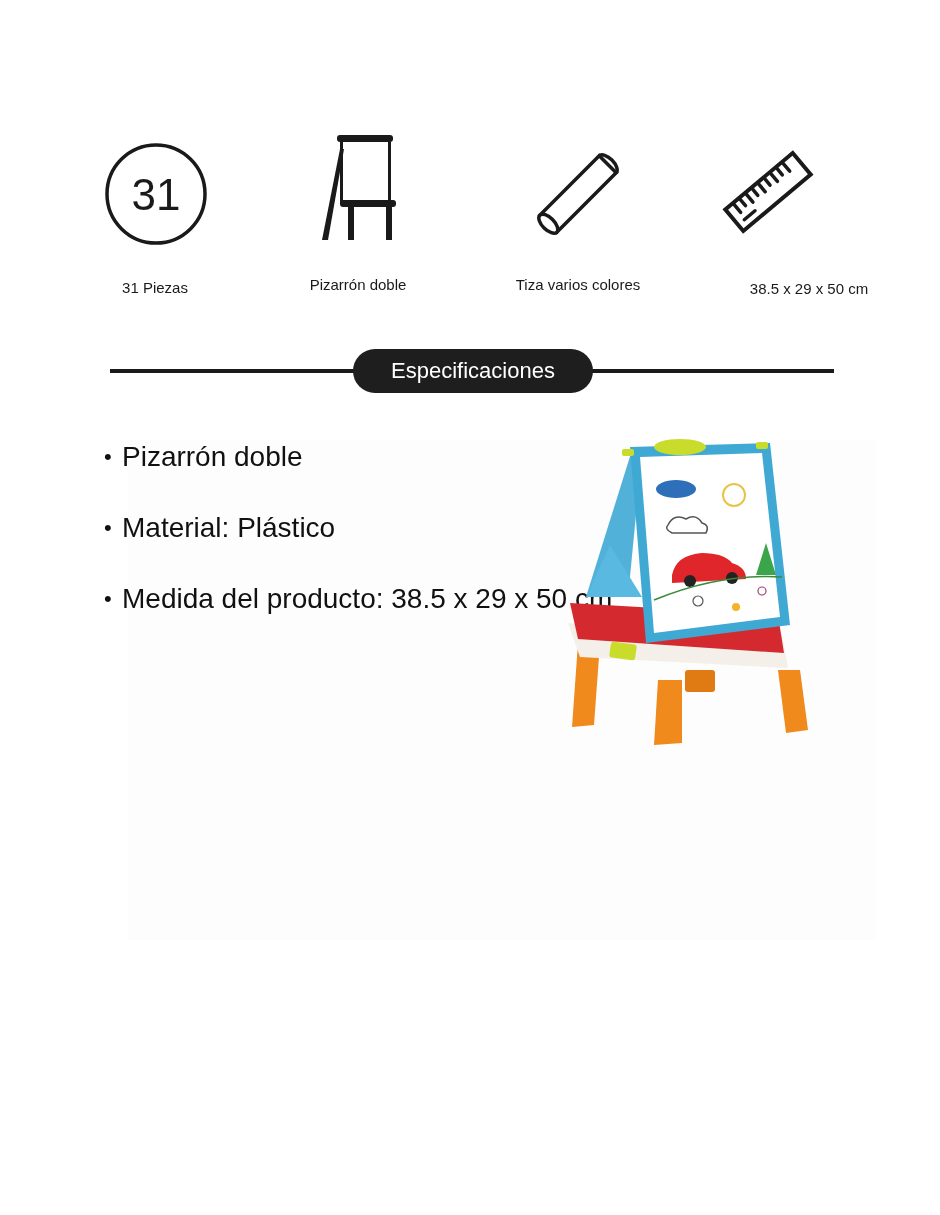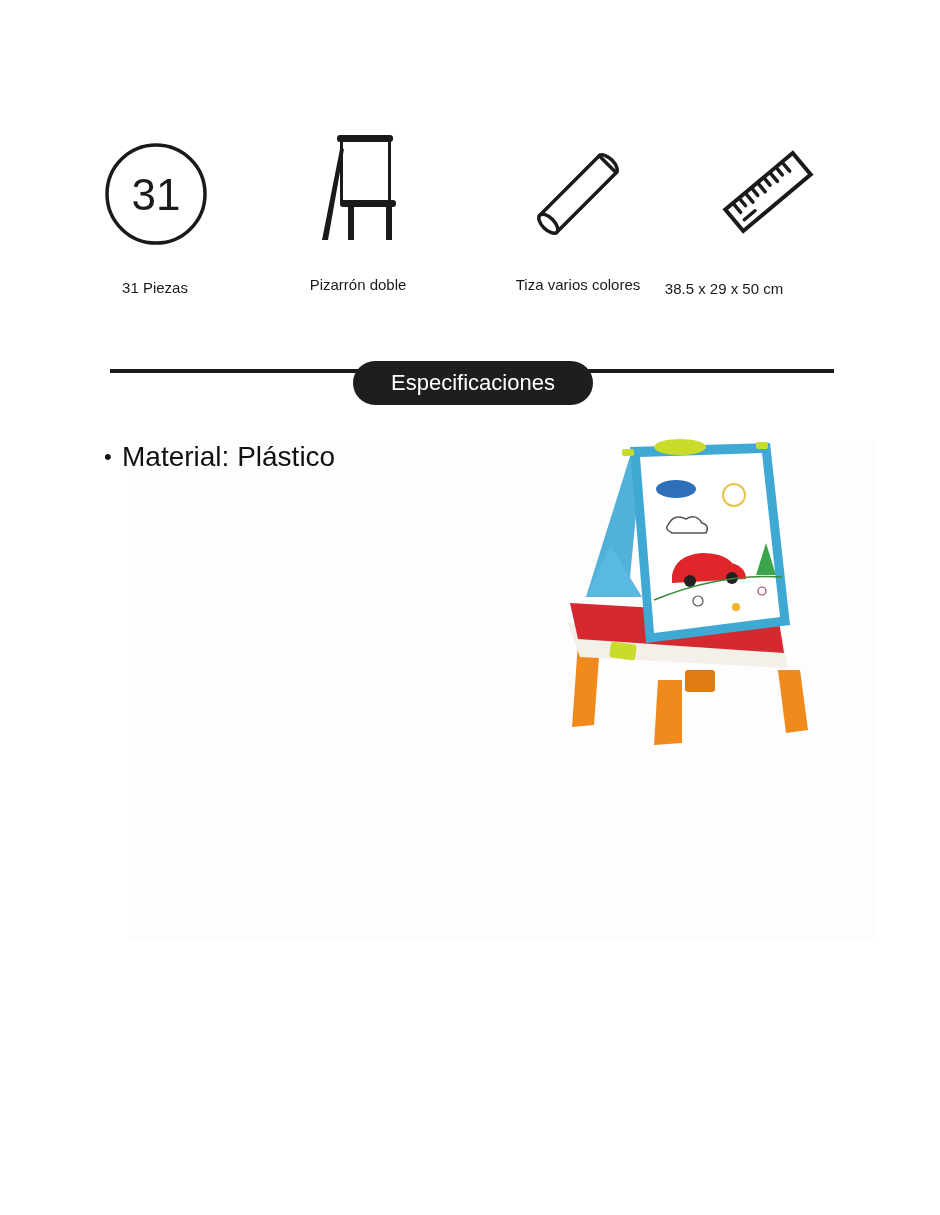--- a/index.html
+++ b/index.html
@@ -3,21 +3,21 @@
 <meta charset="utf-8">
 <style>
   html, body { margin: 0; padding: 0; background: #ffffff; }
   body { width: 940px; height: 1215px; position: relative; overflow: hidden;
          font-family: "Liberation Sans", "DejaVu Sans", sans-serif; color: #111; }
   .feature { position: absolute; text-align: center; }
   .feature .icon { position: absolute; }
   .feature .caption { position: absolute; font-size: 15px; color: #1a1a1a; white-space: nowrap; transform: translateX(-50%); }
   .divider-line { position: absolute; top: 369px; height: 4px; background: #1a1a1a; }
   .pill { position: absolute; left: 353px; top: 349px; width: 240px; height: 44px; background: #1e1e1e;
-          border-radius: 22px; color: #fff; font-size: 22px; line-height: 44px; text-align: center; margin-top: 12px; }
+          border-radius: 22px; color: #fff; font-size: 22px; line-height: 44px; text-align: center; }
   .spec-panel { position: absolute; left: 128px; top: 440px; width: 748px; height: 500px; background: #fdfdfd; }
   .spec-list { position: absolute; left: 104px; top: 436px; margin: 0; padding: 0; list-style: none; }
   .spec-list li { height: 71px; font-size: 28px; line-height: 42px; color: #111; white-space: nowrap; }
   .spec-list .bullet { display: inline-block; width: 18px; font-size: 22px; vertical-align: 2px; }
   .product { position: absolute; left: 550px; top: 425px; width: 270px; height: 330px; }
 </style>
 </head>
 <body>
 
 <div class="feature">
@@ -63,30 +63,32 @@
           <line x1="38" y1="36" x2="38" y2="44"></line>
         <line x1="46" y1="36" x2="46" y2="46"></line>
           <line x1="54" y1="36" x2="54" y2="44"></line>
         <line x1="62" y1="36" x2="62" y2="46"></line>
           <line x1="70" y1="36" x2="70" y2="44"></line>
         <line x1="78" y1="36" x2="78" y2="46"></line>
         <line x1="12" y1="54" x2="26" y2="54"></line>
       </g>
     </g>
   </svg>
-  <div class="caption" style="left:724px;top:280px">38.5 x 29 x 50 cm</div>
+  <div class="caption" style="left:809px;top:280px">38.5 x 29 x 50 cm</div>
 </div>
 
 <div class="divider-line" style="left:110px;width:250px"></div>
 <div class="divider-line" style="left:586px;width:248px"></div>
 <div class="pill">Especificaciones</div>
 
 <div class="spec-panel"></div>
 <ul class="spec-list">
+  <li><span class="bullet">•</span><span>Pizarrón doble</span></li>
   <li><span class="bullet">•</span><span>Material: Plástico</span></li>
+  <li><span class="bullet">•</span><span>Medida del producto: 38.5 x 29 x 50 cm</span></li>
 </ul>
 
 <svg class="product" viewBox="0 0 270 330" aria-label="double-sided children's easel with blue boards, red base and orange legs">
 
   <rect x="135" y="245" width="30" height="22" rx="3" fill="#e07a12"></rect>
 
   <path d="M28 218 L50 218 L44 300 L22 302 Z" fill="#f08a1c"></path>
   <path d="M108 255 L132 255 L132 318 L104 320 Z" fill="#f08a1c"></path>
   <path d="M228 245 L250 245 L258 305 L236 308 Z" fill="#f08a1c"></path>
 

